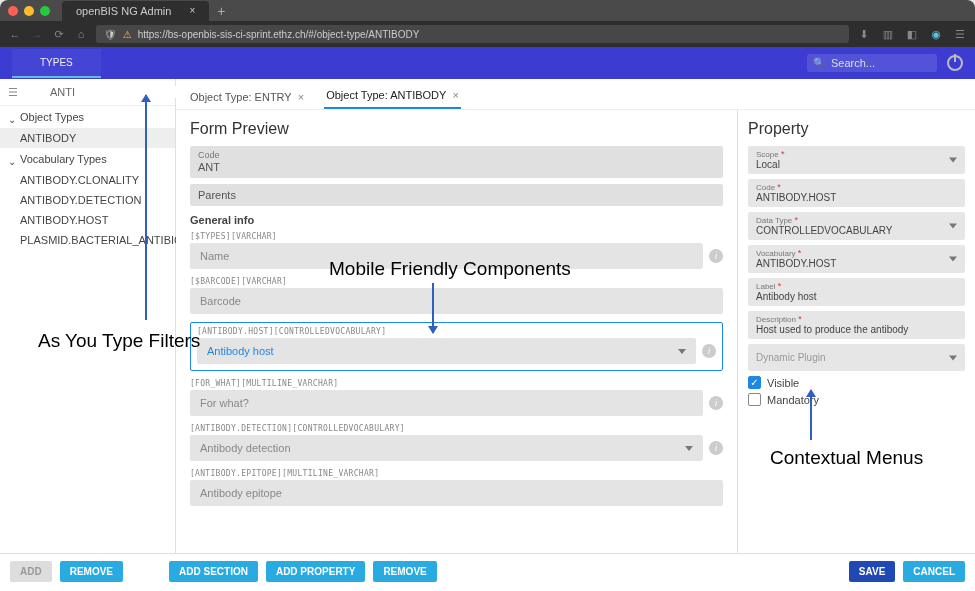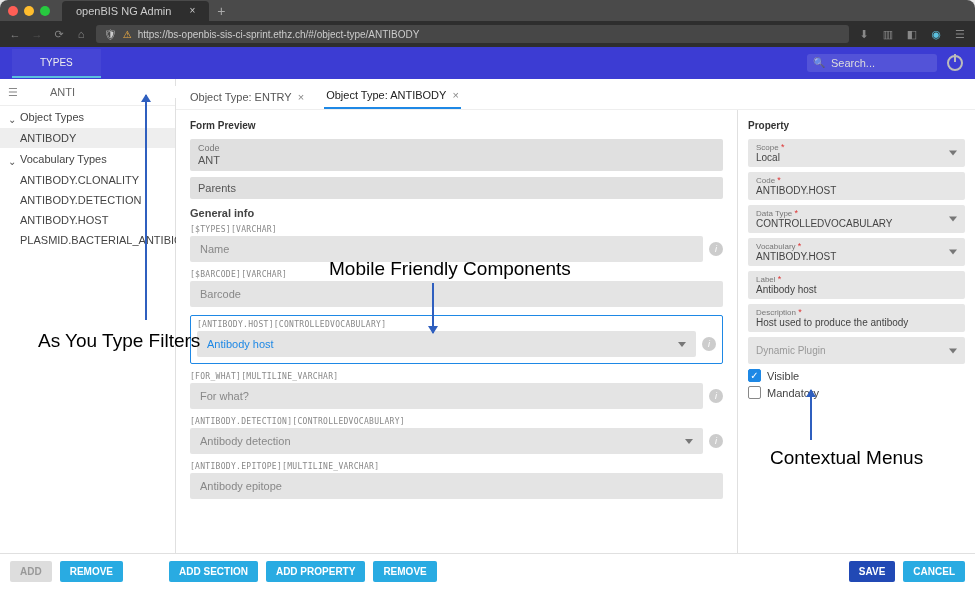--- a/index.html
+++ b/index.html
@@ -36,21 +36,21 @@
 .expander{display:inline-block;width:8px;height:8px;position:relative;}
 .expander::before{content:"⌄";font-size:10px;color:#555;}
 .content{flex:1;display:flex;flex-direction:column;background:#fff;overflow:hidden;}
 .tabs-row{display:flex;gap:18px;padding:6px 12px 0;border-bottom:1px solid #eee;font-size:11px;align-items:flex-end;}
 .ctab{padding:4px 2px 6px;color:#555;display:flex;gap:6px;align-items:center;cursor:pointer;}
 .ctab.active{color:#222;border-bottom:2px solid #1e88e5;}
 .ctab .cx{color:#888;font-size:11px;}
 .content-body{flex:1;display:flex;overflow:hidden;}
 .form-col{flex:1;padding:8px 14px;overflow-y:auto;}
 .prop-col{width:238px;border-left:1px solid #e0e0e0;padding:8px 10px;overflow-y:auto;}
-h3.sec{font-size:10px;font-weight:bold;margin:2px 0 8px;color:#333;}
+h3.sec{font-size:16px;font-weight:normal;margin:2px 0 8px;color:#333;}
 .fld{background:#e0e0e0;border-radius:2px;padding:4px 8px;margin-bottom:6px;}
 .fld .lbl{font-size:9px;color:#777;}
 .fld .val{font-size:11px;color:#555;padding:1px 0;}
 .meta{font-family:monospace;font-size:8px;color:#888;margin:6px 0 2px;letter-spacing:0.3px;}
 .ginfo{font-size:11px;color:#444;margin:8px 0 4px;font-weight:bold;}
 .wide-fld{background:#e4e4e4;border-radius:2px;padding:7px 10px;margin-bottom:4px;font-size:11px;color:#888;display:flex;align-items:center;justify-content:space-between;}
 .wide-fld .txt.blue{color:#1e88e5;}
 .info-row{display:flex;align-items:center;gap:6px;margin-bottom:8px;}
 .info-row .wide-fld{flex:1;margin-bottom:0;}
 .info-ico{width:14px;height:14px;border-radius:50%;background:#ccc;color:#fff;font-size:9px;display:flex;align-items:center;justify-content:center;font-style:italic;}

